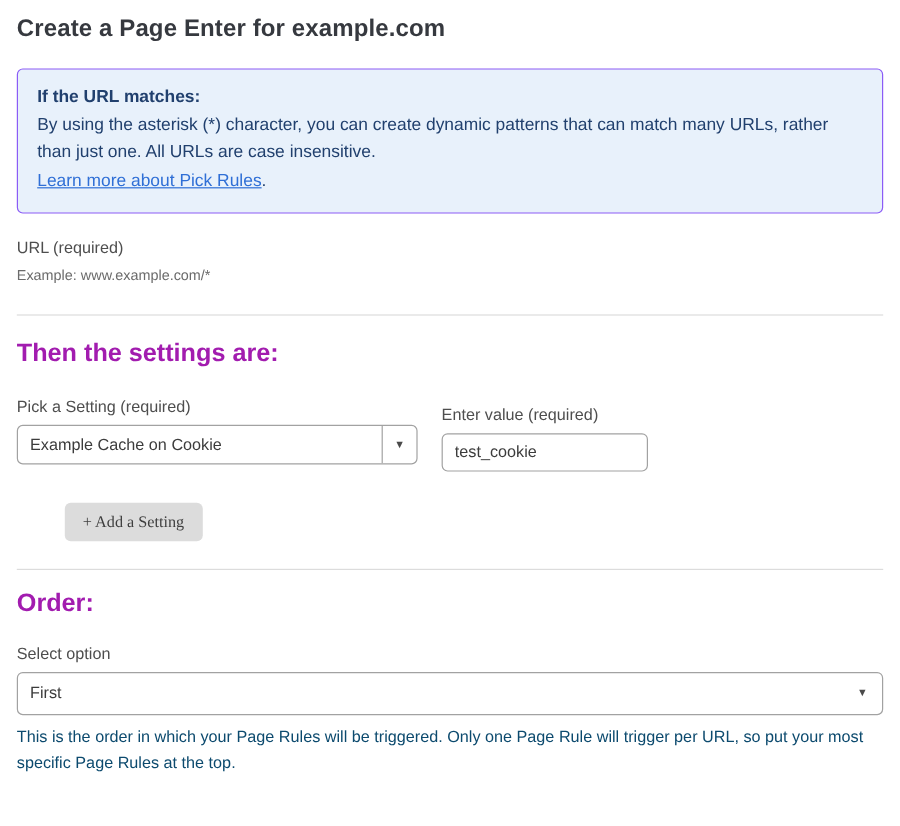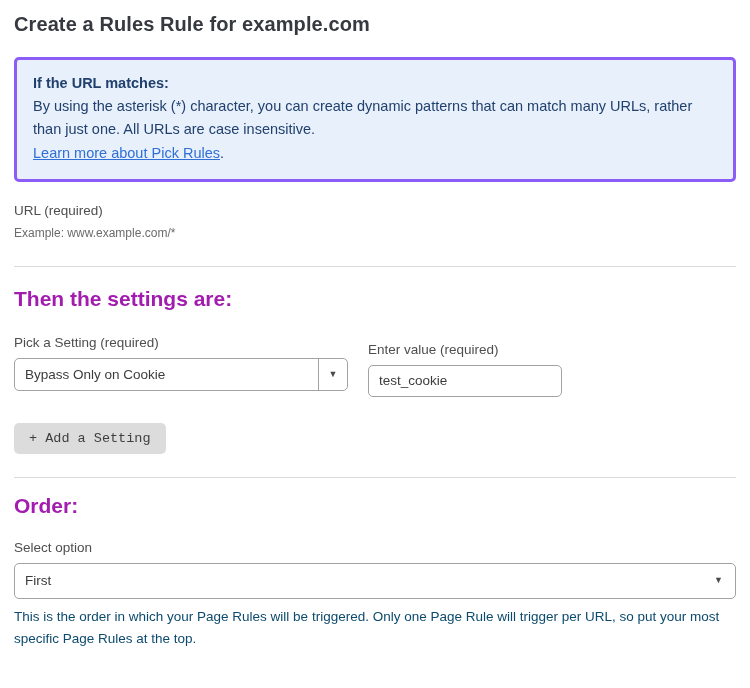--- a/index.html
+++ b/index.html
@@ -14,21 +14,21 @@
   .page-title {
     font-size: 20px;
     font-weight: bold;
     color: #36393f;
     letter-spacing: 0.1px;
   }
 
   .info-box {
     margin-top: 21px;
     background: #e8f1fb;
-    border: 3px solid #8b5cf6;
+    border: 1px solid #8b5cf6;
     border-radius: 5px;
     padding: 12px 16px 14px 16px;
     color: #21406e;
     font-size: 14.5px;
     line-height: 1.6;
   }
   .info-box .info-heading { font-weight: bold; }
   .info-box a.info-link {
     color: #2f6fd6;
     text-decoration: underline;
@@ -108,33 +108,34 @@
     display: flex;
     align-items: center;
     justify-content: center;
   }
   .arrow-glyph {
     font-size: 9px;
     color: #4a4a4a;
     line-height: 1;
   }
 
-  .value-input { width: 194px; height: 32px; }
+  .value-input { width: 172px; height: 32px; }
 
   .add-setting-button {
     margin-top: 26px;
     display: inline-block;
     background: #dcdcdc;
     border: none;
     border-radius: 5px;
     padding: 8px 15px;
-    font-family: Liberation Mono, monospace;
+    font-family: Liberation Serif, serif;
     font-size: 13.5px;
     color: #3f3f3f;
     cursor: pointer;
+    margin-left: 40px;
   }
 
   .divider-2 { margin-top: 23px; }
 
   .order-section { margin-top: 16px; }
   .order-label { margin-top: 22px; }
   .order-select {
     display: flex;
     align-items: center;
     width: 100%;
@@ -156,21 +157,21 @@
     color: #0c4a6e;
     line-height: 1.65;
     max-width: 720px;
   }
 </style>
 </head>
 <body>
 
 <div class="page">
 
-  <h1 class="page-title">Create a Rules Rule for example.com</h1>
+  <h1 class="page-title">Create a Page Enter for example.com</h1>
 
   <div class="info-box">
     <div class="info-heading">If the URL matches:</div>
     <div class="info-body">By using the asterisk (*) character, you can create dynamic patterns that can match many URLs, rather than just one. All URLs are case insensitive.</div>
     <div class="info-link-line"><a class="info-link">Learn more about Pick Rules</a><span class="info-link-suffix">.</span></div>
   </div>
 
   <div class="url-section">
     <div class="field-label">URL (required)</div>
     <div class="helper-text">Example: www.example.com/*</div>
@@ -178,21 +179,21 @@
 
   <hr class="divider divider-1">
 
   <div class="settings-section">
     <div class="section-heading">Then the settings are:</div>
 
     <div class="settings-row">
       <div class="setting-col">
         <div class="field-label">Pick a Setting (required)</div>
         <div class="select-box">
-          <span class="select-value">Bypass Only on Cookie</span>
+          <span class="select-value">Example Cache on Cookie</span>
           <span class="select-arrow-seg">
               <span class="arrow-glyph">▼</span>
             </span>
         </div>
       </div>
 
       <div class="value-col">
         <div class="field-label">Enter value (required)</div>
         <input type="text" class="text-input value-input" value="test_cookie" style="">
       </div>

